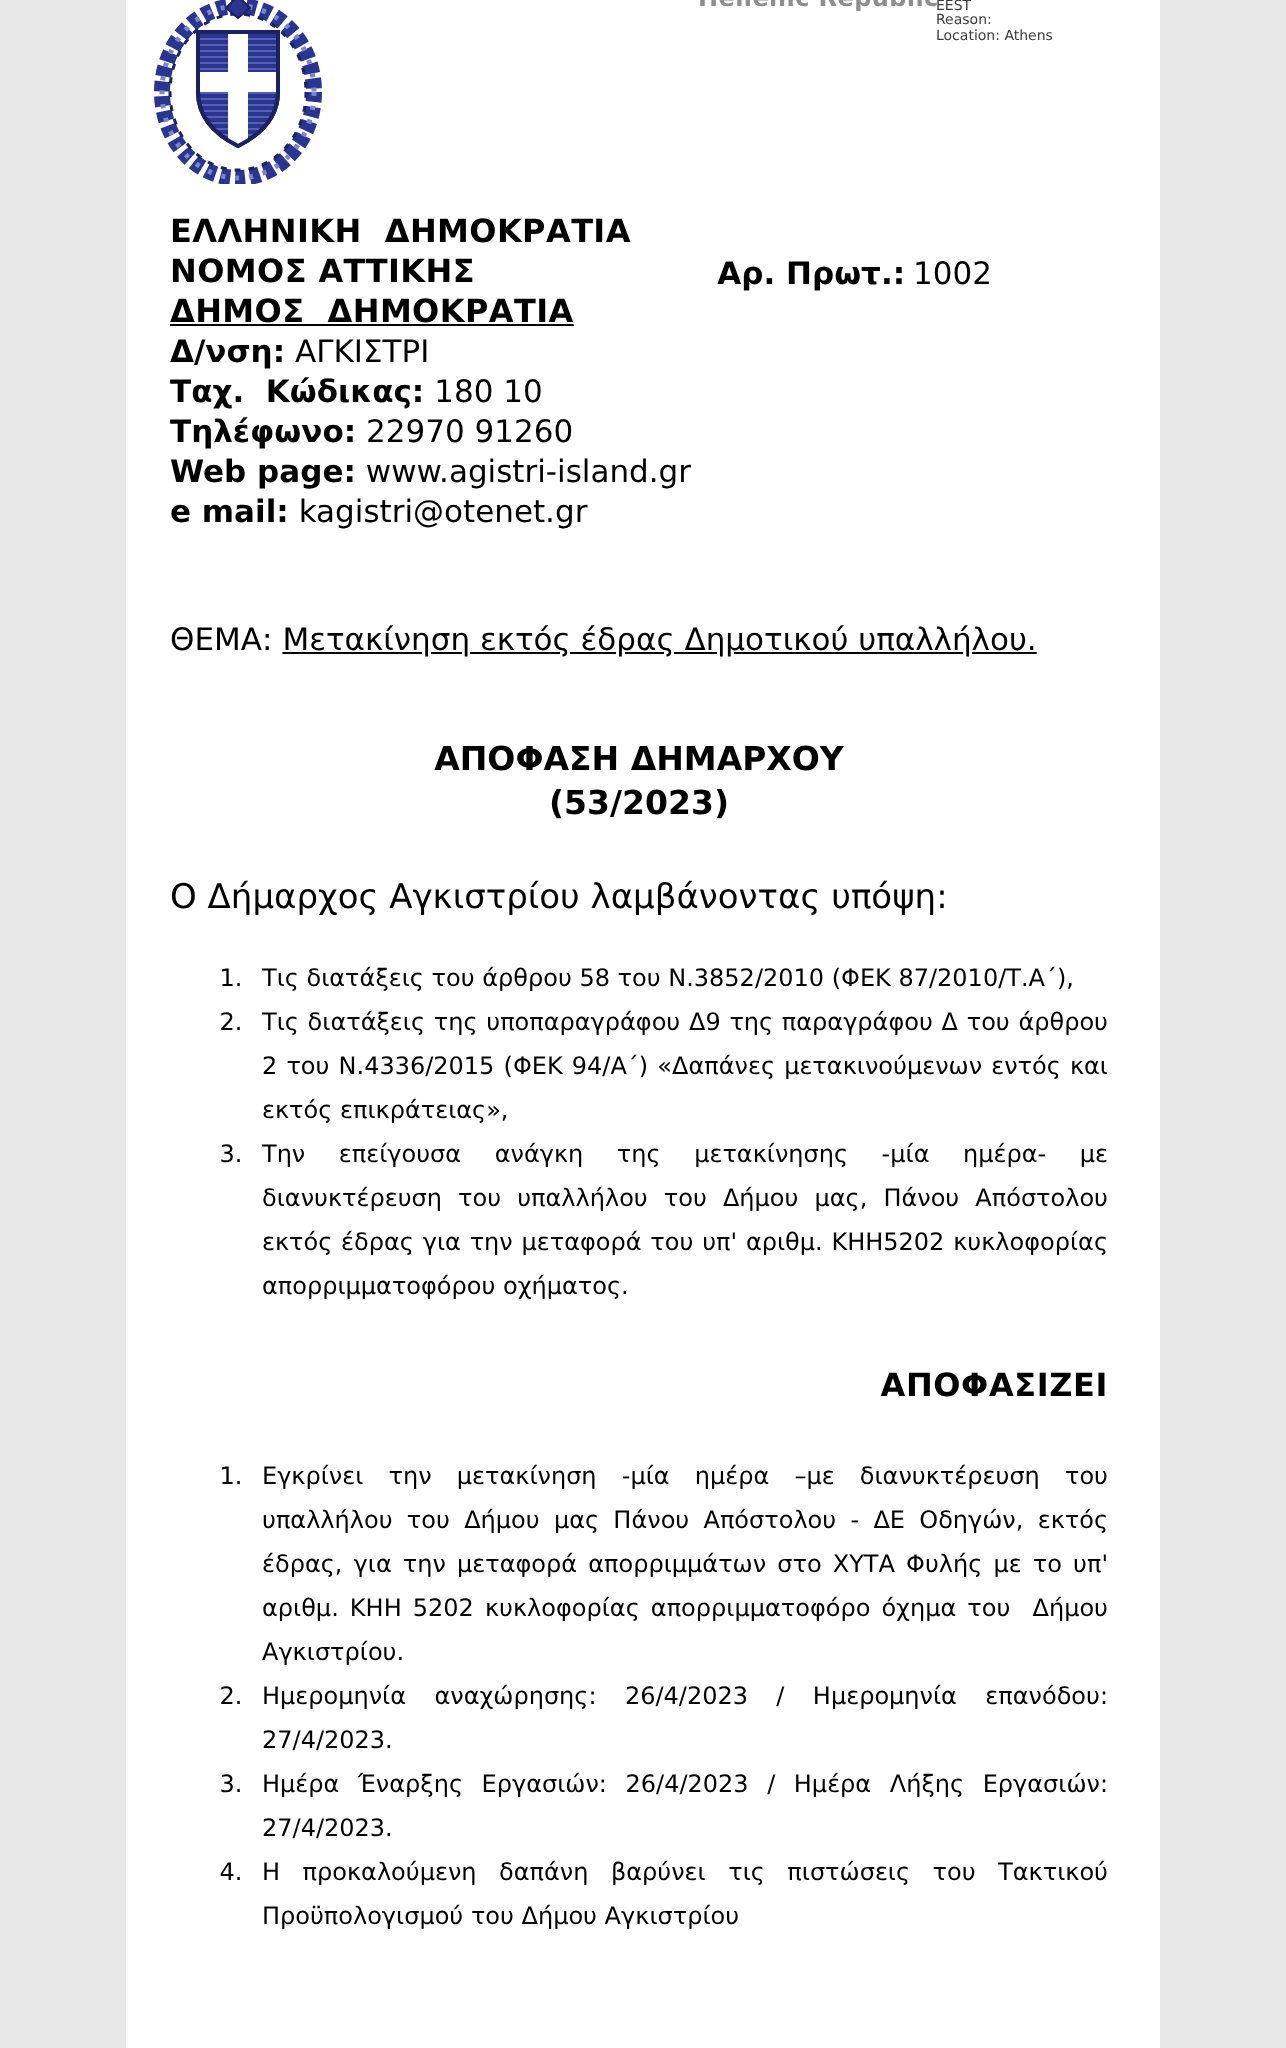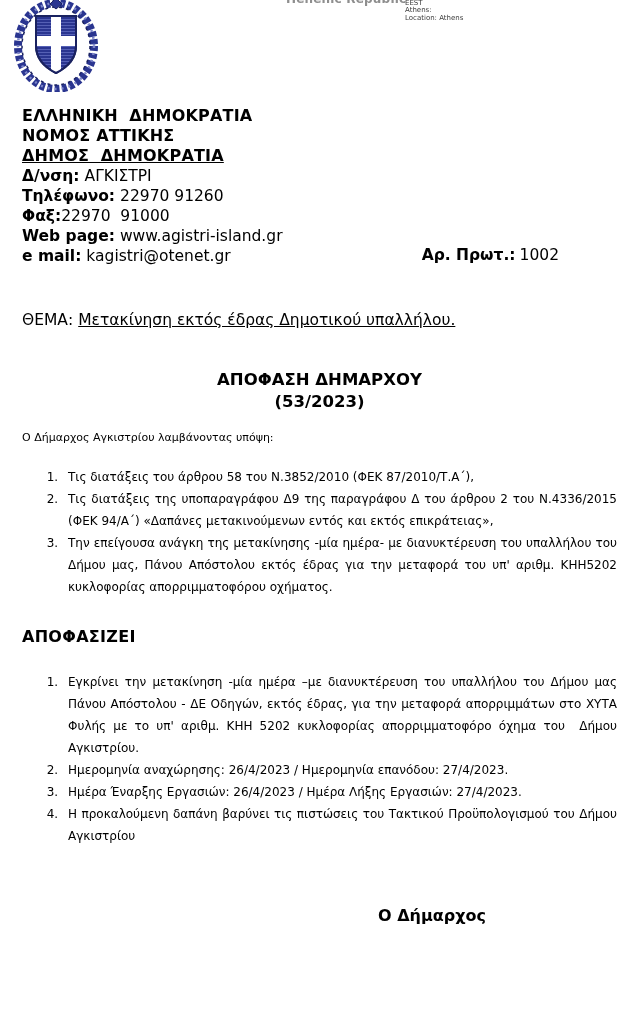--- a/index.html
+++ b/index.html
@@ -1,18 +1,18 @@
 <!DOCTYPE html>
 <html><head>
 <meta charset="utf-8">
 <style>
   html,body{margin:0;padding:0;background:#e8e8e8;}
   .page{
     position:relative;
-    width:643px;height:1024px;
+    width:517px;height:1024px;
     margin:0 auto;
     background:#ffffff;
     overflow:hidden;
     font-family:"DejaVu Sans","Liberation Sans",sans-serif;
     color:#000;
     box-sizing:border-box;
   }
   .pre{white-space:pre-wrap;}
   
   .stamp-issuer{
@@ -25,66 +25,66 @@
     font-size:7px;line-height:7.4px;color:#3c3c3c;
     white-space:nowrap;
   }
   
   .emblem{position:absolute;left:10px;top:-4px;width:92px;height:96px;}
   
   .content{
     padding:106px 26px 0 22px;
     box-sizing:border-box;
   }
-  .header-row{display:flex;justify-content:space-between;align-items:flex-end;}
+  .header-row{display:flex;justify-content:space-between;align-items:flex-start;}
   .org-block{font-size:16px;line-height:20px;}
   .org-line{font-weight:bold;letter-spacing:.2px;}
   .org-line.underlined{text-decoration:underline;}
   .pair{font-size:15.5px;}
   .pair .lbl{font-weight:bold;}
   .pair .val{margin-left:5px;margin-top:24px;}
   .pair.tight .val{margin-left:0;}
   .meta-block{margin-top:20px;margin-right:58px;font-size:15.5px;line-height:22px;}
   .meta-block .lbl{font-weight:bold;}
   .meta-block .val{margin-left:4px;}
   
   .subject{margin-top:44px;font-size:15.5px;line-height:21px;}
   .subject .lbl{font-weight:normal;}
   .subject .val{margin-left:5px;text-decoration:underline;}
   
   .title-block{margin-top:38px;text-align:center;font-weight:bold;font-size:16.5px;line-height:22px;}
-  .intro{margin-top:14px;font-size:11px;line-height:21px;}
+  .intro{margin-top:26px;font-size:17px;line-height:21px;}
   
   ol.doclist{
     margin:18px 0 0 0;
     padding:0 0 0 40px;
     font-size:12px;line-height:22px;
     text-align:justify;
   }
   ol.doclist li{padding-left:6px;}
-  .decides-heading{margin-top:28px;text-align:left;font-weight:bold;font-size:16px;line-height:21px;letter-spacing:.3px;}
+  .decides-heading{margin-top:28px;text-align:right;font-weight:bold;font-size:16px;line-height:21px;letter-spacing:.3px;}
   ol.doclist.decisions{margin-top:24px;}
   
   .signoff{
     margin:58px 60px 0 auto;
     width:250px;
     text-align:center;
     font-weight:bold;
     font-size:16px;line-height:21px;
   }
 </style>
 </head>
 <body>
 
 <div class="page">
 
   <div class="stamp-issuer pre">Hellenic Republic</div>
   <div class="stamp-details">
     <div>EEST</div>
-    <div>Athens:</div>
+    <div>Reason:</div>
     <div>Location: Athens</div>
   </div>
 
   <div class="emblem">
     <svg width="92" height="96" viewBox="0 0 92 96" xmlns="http://www.w3.org/2000/svg">
       <defs>
         <clipPath id="shieldClip">
           <path d="M26,20 h40 v30 c0,14 -10,22 -20,27 c-10,-5 -20,-13 -20,-27 z"></path>
         </clipPath>
         <pattern id="stripes" width="4" height="3" patternUnits="userSpaceOnUse">
@@ -109,22 +109,22 @@
   </div>
 
   <div class="content">
 
     <div class="header-row">
       <div class="org-block">
         <div class="org-line pre">ΕΛΛΗΝΙΚΗ  ΔΗΜΟΚΡΑΤΙΑ</div>
         <div class="org-line pre">ΝΟΜΟΣ ΑΤΤΙΚΗΣ</div>
         <div class="org-line underlined pre">ΔΗΜΟΣ  ΔΗΜΟΚΡΑΤΙΑ</div>
         <div class="pair"><span class="lbl pre">Δ/νση:</span><span class="val pre">ΑΓΚΙΣΤΡΙ</span></div>
+        <div class="pair"><span class="lbl pre">Ταχ.  Κώδικας:</span><span class="val pre">180 10</span></div>
         <div class="pair"><span class="lbl pre">Τηλέφωνο:</span><span class="val pre">22970 91260</span></div>
-        <div class="pair tight"><span class="lbl pre">Φαξ:</span><span class="val pre">22970  91000</span></div>
         <div class="pair"><span class="lbl pre">Web page:</span><span class="val pre">www.agistri-island.gr</span></div>
         <div class="pair"><span class="lbl pre">e mail:</span><span class="val pre">kagistri@otenet.gr</span></div>
       </div>
       <div class="meta-block">
         <div><span class="lbl">Αρ. Πρωτ.:</span><span class="val">1002</span></div>
       </div>
     </div>
 
     <div class="subject">
       <span class="lbl">ΘΕΜΑ:</span><span class="val pre">Μετακίνηση εκτός έδρας Δημοτικού υπαλλήλου.</span>

